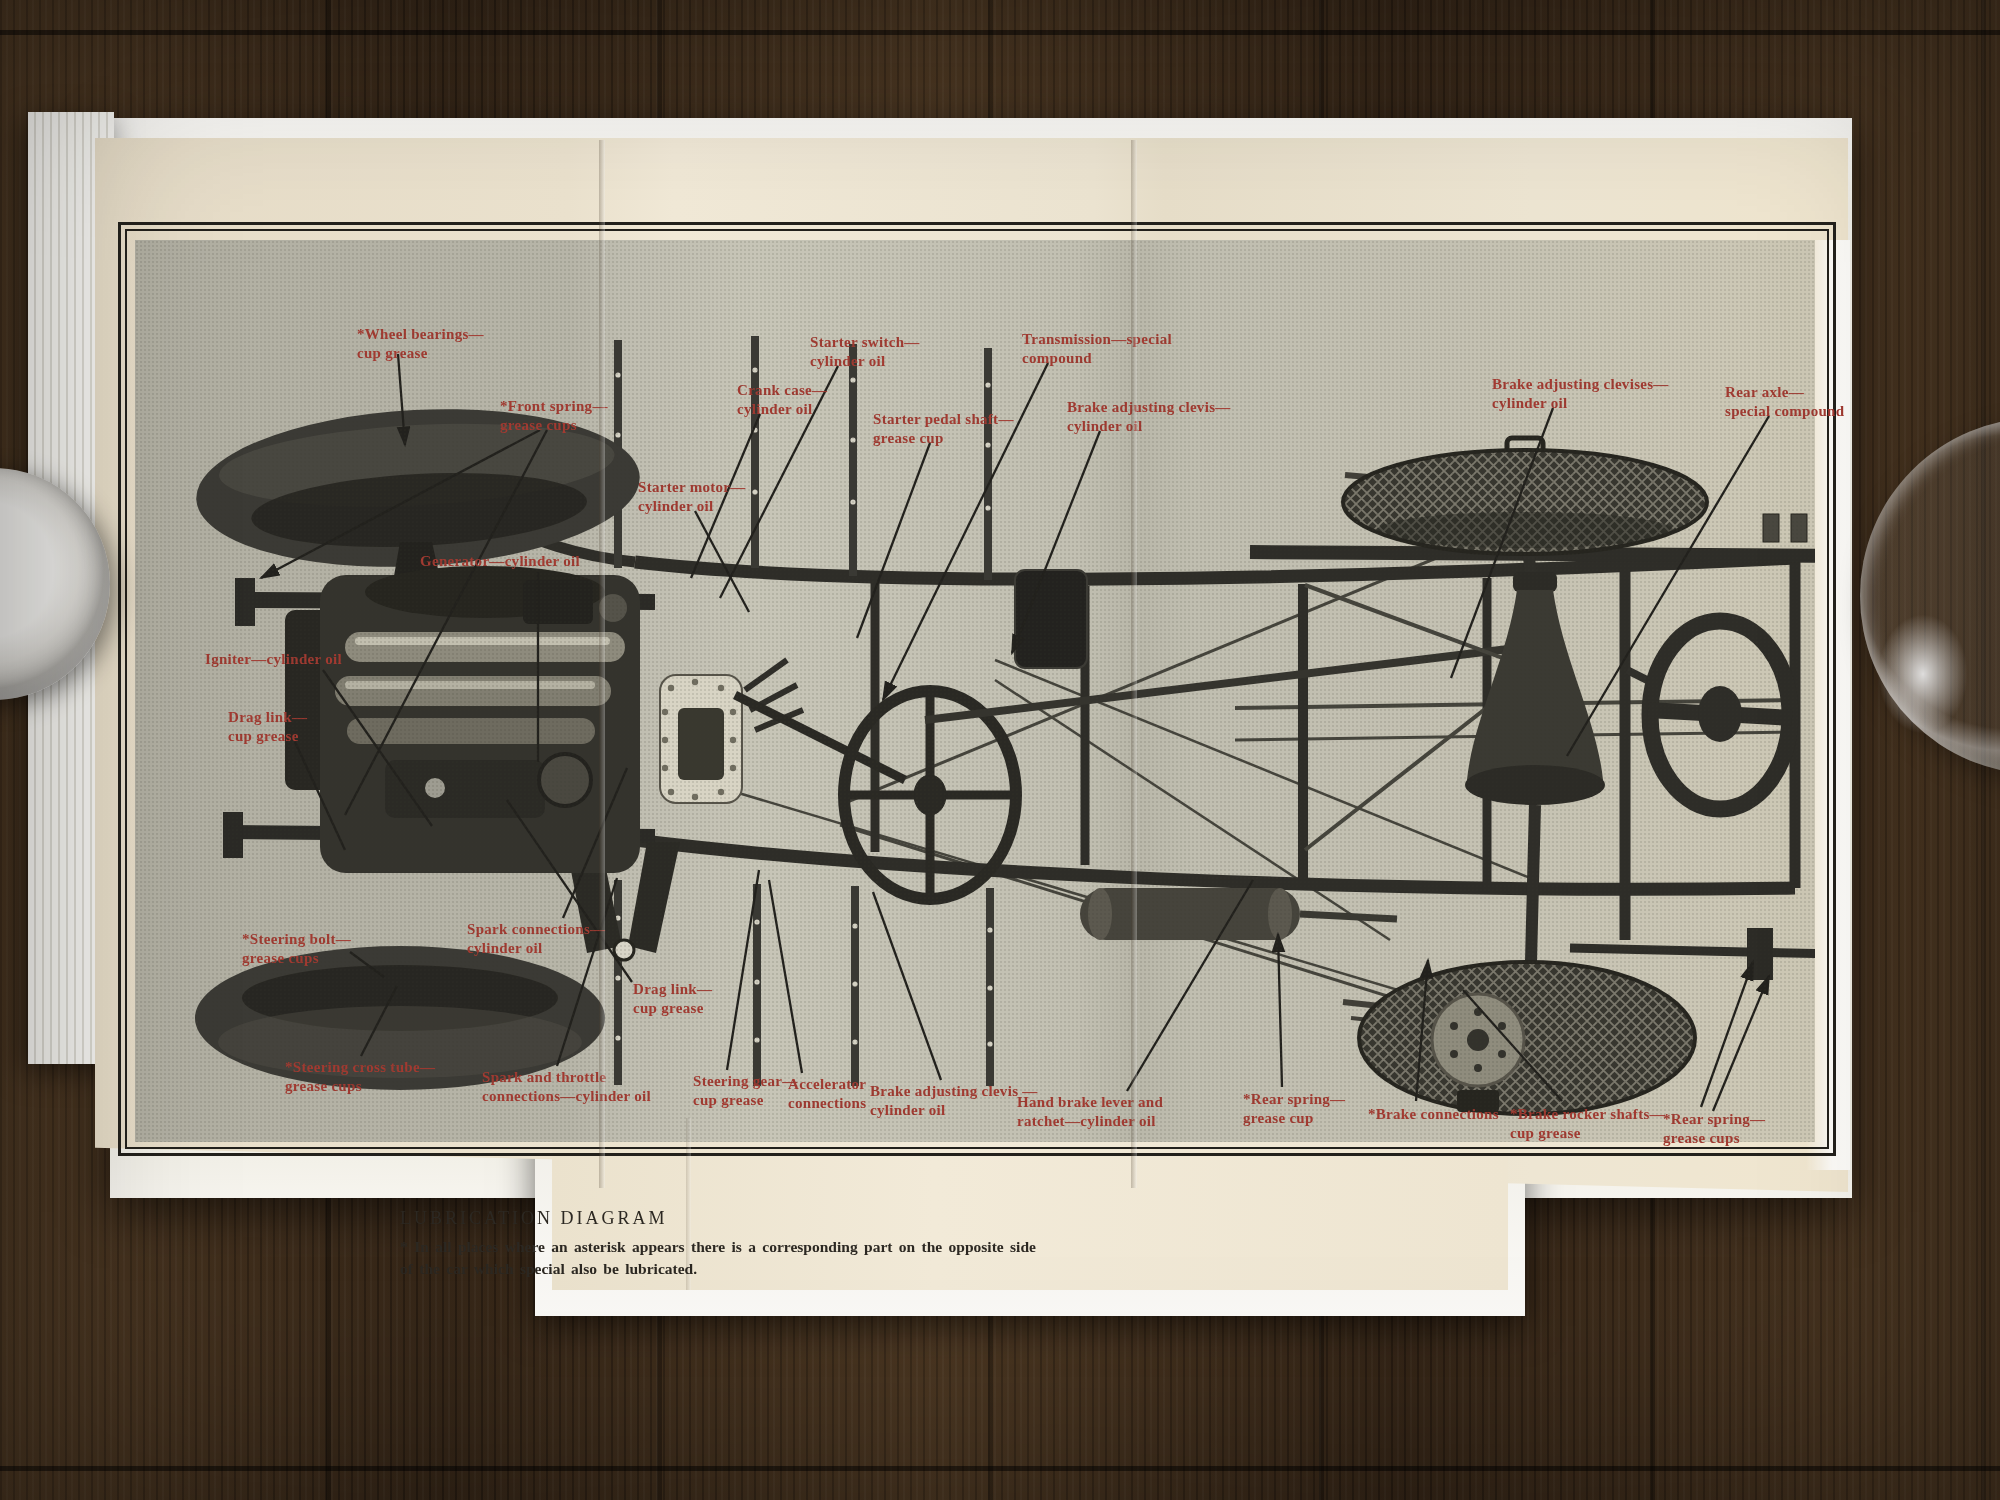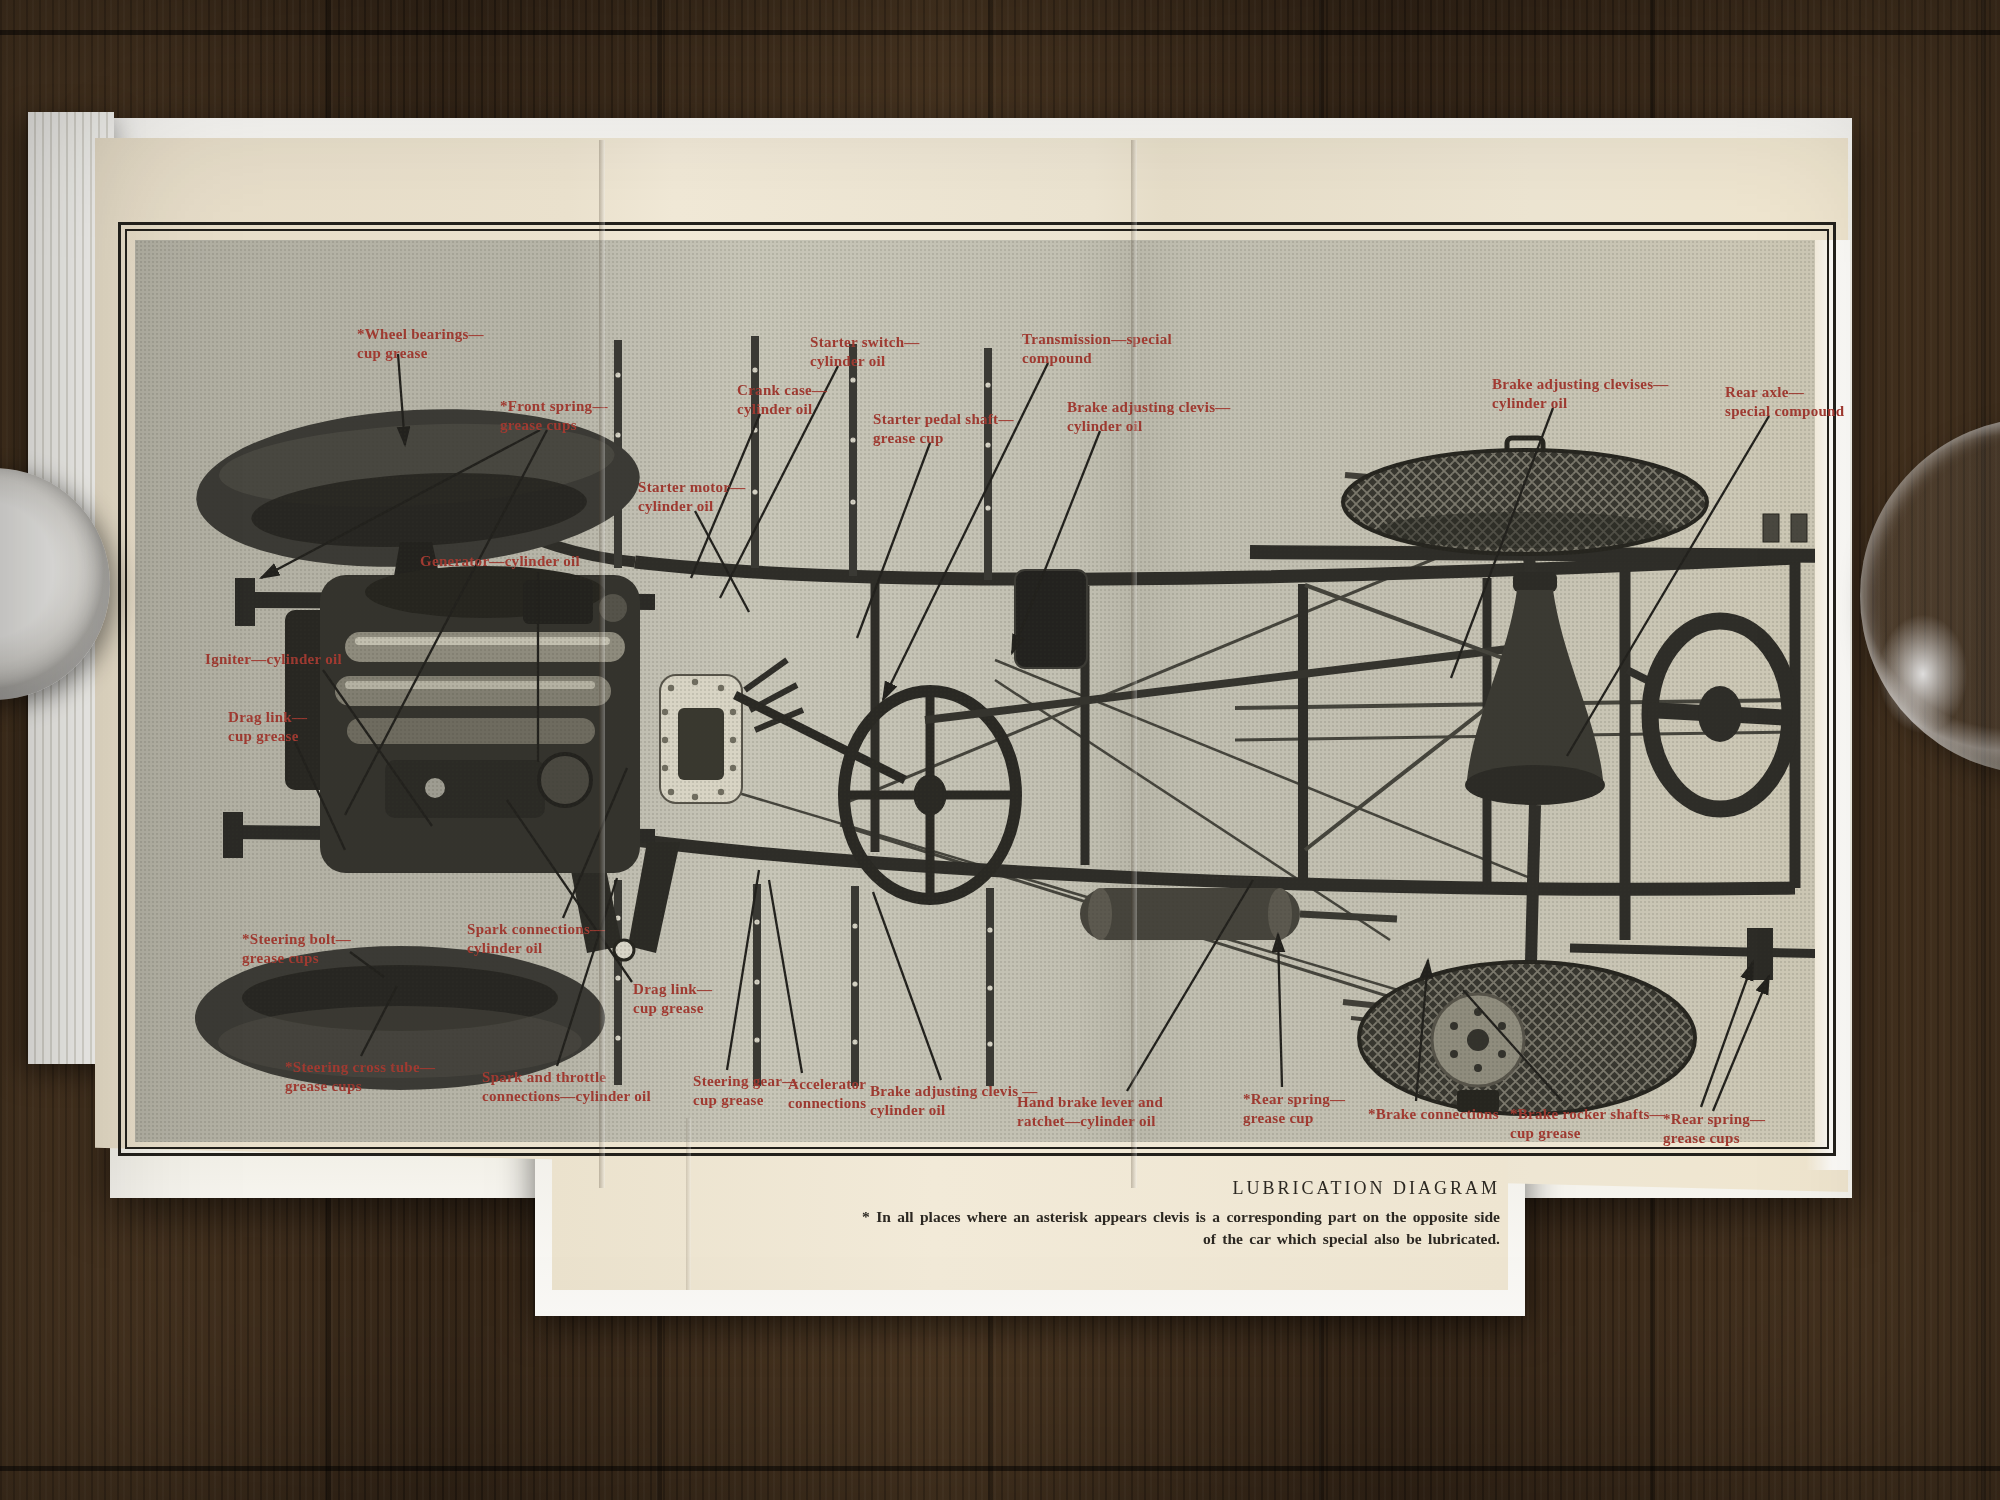--- a/index.html
+++ b/index.html
@@ -40,21 +40,21 @@
     background-image:radial-gradient(rgba(55,55,45,.13) 1px, rgba(0,0,0,0) 1.1px);
     background-size:4px 4px;}
   .chassis-svg,.leader-svg,.labels-layer{position:absolute;inset:0;}
   .labels-layer{pointer-events:none;}
   .plabel{position:absolute;font-size:15px;line-height:1.26;letter-spacing:.3px;
     font-weight:600;white-space:nowrap;}
   .crease{position:absolute;top:140px;height:1048px;width:6px;pointer-events:none;
     background:linear-gradient(90deg,rgba(55,42,25,.26),rgba(255,255,255,.30));}
   .crease-tab{position:absolute;left:686px;top:1118px;height:172px;width:5px;pointer-events:none;
     background:linear-gradient(90deg,rgba(55,42,25,.16),rgba(255,255,255,.22));}
-  .caption{position:absolute;left:400px;top:1178px;width:1100px;text-align:right;color:#2c2822;}
+  .caption{position:absolute;left:400px;top:1208px;width:1100px;text-align:left;color:#2c2822;}
   .caption .title{font-size:18px;letter-spacing:3px;font-weight:500;}
   .caption .note{margin-top:7px;font-size:15.5px;font-weight:600;line-height:1.45;word-spacing:2.5px;}
   .glass-left{position:absolute;left:-122px;top:468px;width:232px;height:232px;border-radius:50%;
     background:radial-gradient(circle at 46% 44%, #f4f3f0 0 38%, #e1dfda 52%, #bdbbb6 66%, #dad8d4 74%, #9e9c96 83%, #cfcdc8 94%, #8f8d88 100%);
     box-shadow:6px 6px 24px rgba(0,0,0,.45), inset -6px -8px 18px rgba(0,0,0,.25);}
   .glass-right{position:absolute;left:1860px;top:418px;width:356px;height:356px;border-radius:50%;
     background:radial-gradient(circle at 42% 46%, rgba(250,250,248,.08) 0 52%, rgba(255,255,255,.50) 60%, rgba(200,204,200,.42) 67%, rgba(255,255,255,.85) 74%, rgba(150,152,148,.45) 80%, rgba(255,255,255,.92) 87%, rgba(190,190,186,.55) 100%);
     box-shadow:inset 6px 4px 16px rgba(255,255,255,.45), 8px 10px 28px rgba(0,0,0,.35);}
   .glass-right::after{content:"";position:absolute;left:18px;bottom:40px;width:90px;height:120px;border-radius:50%;
     background:radial-gradient(ellipse at center, rgba(255,255,255,.95), rgba(255,255,255,0) 70%);}
@@ -425,20 +425,20 @@
       </div>
   </div>
 
   <div class="crease" style="left:599px"></div>
   <div class="crease" style="left:1131px"></div>
   <div class="crease-tab"></div>
 
   <div class="caption">
     <div class="title">LUBRICATION  DIAGRAM</div>
     <div class="note">
-      <div>* In all places where an asterisk appears clevis is a corresponding part on the opposite side</div>
+      <div>* In all places where an asterisk appears there is a corresponding part on the opposite side</div>
       <div>of the car which special also be lubricated.</div>
     </div>
   </div>
 
   <div class="glass-left"></div>
   <div class="glass-right"></div>
 </div>
 
 </body></html>

